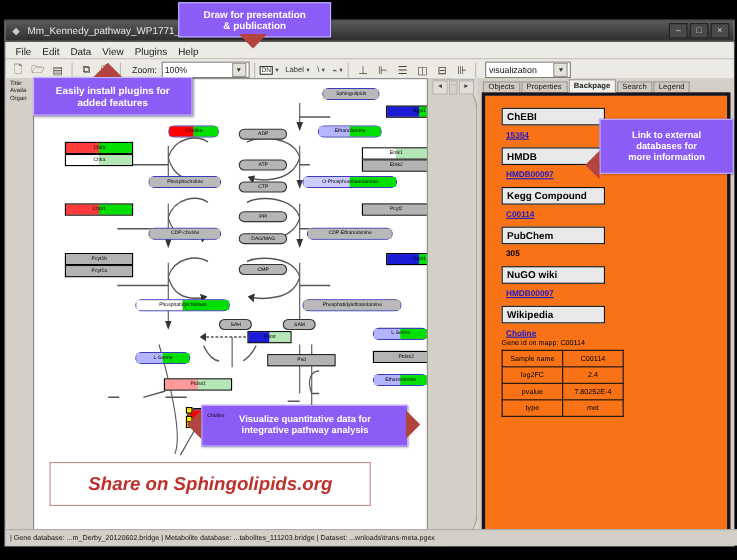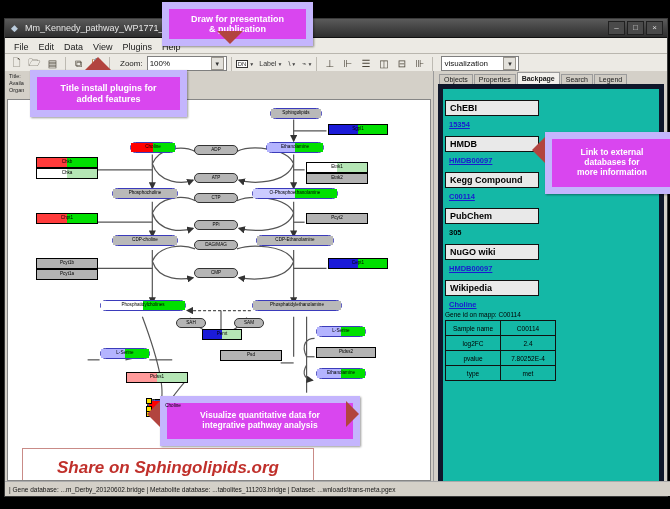--- a/index.html
+++ b/index.html
@@ -31,32 +31,32 @@
          align-items:center;padding:0 2px;position:relative;}
   .combo .cv{flex:1;color:#111;}
   .combo .carr{width:11px;height:11px;background:#e3e1db;border:1px solid #9a968e;
          display:flex;align-items:center;justify-content:center;font-size:6px;color:#333;}
   .ddbtn{display:flex;align-items:center;gap:1px;font-size:8px;color:#333;}
   .ddbtn .lbl{font-size:7px;}
   .caret{font-size:5px;color:#444;}
 
   
   .body{position:absolute;left:0;top:52px;right:0;bottom:0;display:flex;background:#d9d9d9;}
-  .left{position:relative;width:428px;border-right:1px solid #9b9b9b;background:#d4d0c8;display:flex;flex-direction:column;}
+  .left{position:relative;width:428px;border-right:1px solid #9b9b9b;background:#d4d0c8;display:flex;border-radius:29px;}
   .infobar{height:26px;background:#d4d0c8;padding:2px 4px 0 4px;font-size:5.5px;color:#222;line-height:7px;}
   .canvaswrap{flex:1;position:relative;background:#fff;margin:0 2px;border:1px solid #868686;overflow:hidden;}
   .hscroll{height:13px;background:#e8e6e0;border-top:1px solid #aaa;display:flex;align-items:center;margin:1px 2px 0 2px;}
   .hscroll .ar{width:12px;text-align:center;font-size:6px;color:#444;background:#e0ded8;border:1px solid #b5b2ab;height:11px;line-height:10px;}
   .hthumb{flex:1;height:11px;background:#d6d3cc;border:1px solid #b5b2ab;margin:0 1px;text-align:center;font-size:6px;color:#777;line-height:9px;}
 
   .right{flex:1;display:flex;flex-direction:column;background:#d4d0c8;}
   .tabs{display:flex;padding-left:5px;height:13px;align-items:flex-end;}
   .tab{font-size:7px;padding:1px 4px;background:#cfcbc3;border:1px solid #9b9b9b;border-bottom:none;color:#1a1a1a;margin-right:1px;}
   .tab.active{background:#f2f0ec;font-weight:bold;padding:2px 4px;position:relative;z-index:2;}
-  .panel{flex:1;background:#14b8a6;border:5px solid #0f172a;margin:0 3px 2px 4px;overflow:hidden;position:relative;padding:6px 0 0 2px;}
+  .panel{flex:1;background:#f97316;border:3px solid #0f172a;margin:0 3px 2px 4px;overflow:hidden;position:relative;padding:6px 0 0 15px;}
 
   .dbbox{display:inline-block;border:1px solid #111;background:#e9e9e9;padding:2px 8px 2px 4px;
          font-size:9px;font-weight:bold;color:#000;min-width:80px;margin-top:5px;}
   .dblink{font-size:7.5px;color:#1a1ad0;text-decoration:underline;display:block;margin:4px 0 2px 4px;font-weight:bold;}
   .dbplain{font-size:7.5px;color:#000;display:block;margin:4px 0 2px 4px;font-weight:bold;}
   .exptitle{font-size:9px;font-weight:bold;color:#000;margin:9px 0 6px 0;}
   .geneid{font-size:6.5px;color:#000;margin-bottom:2px;}
   table.expr{border-collapse:collapse;}
   table.expr td{border:1px solid #111;font-size:6.5px;text-align:center;padding:2px 4px;color:#000;height:10px;min-width:46px;}
 
@@ -69,22 +69,22 @@
   .met{border:1px solid #3b3bbb;border-radius:9px;background:#b9b9b9;}
   .gene{border:1px solid #000;background:#b3b3b3;}
   .mid{border:1px solid #333;border-radius:7px;background:#b5b5b5;}
   .nlabel{position:relative;z-index:3;font-size:4.6px;}
   .half{position:absolute;top:0;bottom:0;}
   svg.edges{position:absolute;left:0;top:0;width:100%;height:100%;}
 
   .selhandles i{position:absolute;width:4px;height:4px;background:#ffe400;border:1px solid #000;}
 
   
-  .callout{position:absolute;background:#d946ef;color:#fff;font-weight:bold;text-align:center;
-           border:7px solid #c4b5fd;display:flex;align-items:center;justify-content:center;
+  .callout{position:absolute;background:#8b5cf6;color:#fff;font-weight:bold;text-align:center;
+           border:1px solid #c4b5fd;display:flex;align-items:center;justify-content:center;
            box-shadow:1px 1px 2px rgba(0,0,0,.4);line-height:1.15;}
   .arrowdown{position:absolute;width:0;height:0;border-left:13px solid transparent;
              border-right:13px solid transparent;border-top:13px solid #b2443f;}
   .arrowup{position:absolute;width:0;height:0;border-left:13px solid transparent;
              border-right:13px solid transparent;border-bottom:13px solid #b2443f;}
   .arrowleft{position:absolute;width:0;height:0;border-top:13px solid transparent;
              border-bottom:13px solid transparent;border-right:13px solid #b2443f;}
   .arrowright{position:absolute;width:0;height:0;border-top:13px solid transparent;
              border-bottom:13px solid transparent;border-left:13px solid #b2443f;}
   .sharebox{position:absolute;border:1px solid #c98b87;background:rgba(255,255,255,.88);
@@ -455,21 +455,21 @@
 
     <div class="statusbar">
       <span>| Gene database: ...m_Derby_20120602.bridge | Metabolite database: ...tabolites_111203.bridge | Dataset: ...wnloads\trans-meta.pgex</span>
     </div>
   </div>
 
   <div class="callout" style="left:162px;top:2px;width:137px;height:30px;font-size:9px;white-space:pre-line;">Draw for presentation
 &amp; publication</div>
   <div class="arrowdown" style="left:217px;top:31px;"></div>
 
-  <div class="callout" style="left:30px;top:70px;width:143px;height:33px;font-size:9px;white-space:pre-line;">Title install plugins for
+  <div class="callout" style="left:30px;top:70px;width:143px;height:33px;font-size:9px;white-space:pre-line;">Easily install plugins for
 added features</div>
   <div class="arrowup" style="left:85px;top:57px;"></div>
 
-  <div class="callout" style="left:545px;top:132px;width:120px;height:48px;font-size:8.5px;white-space:pre-line;">Link  to external
+  <div class="callout" style="left:545px;top:108px;width:120px;height:48px;font-size:8.5px;white-space:pre-line;">Link  to external
 databases  for
 more information</div>
   <div class="arrowleft" style="left:532px;top:137px;"></div>
 </div>
 
 </body></html>

